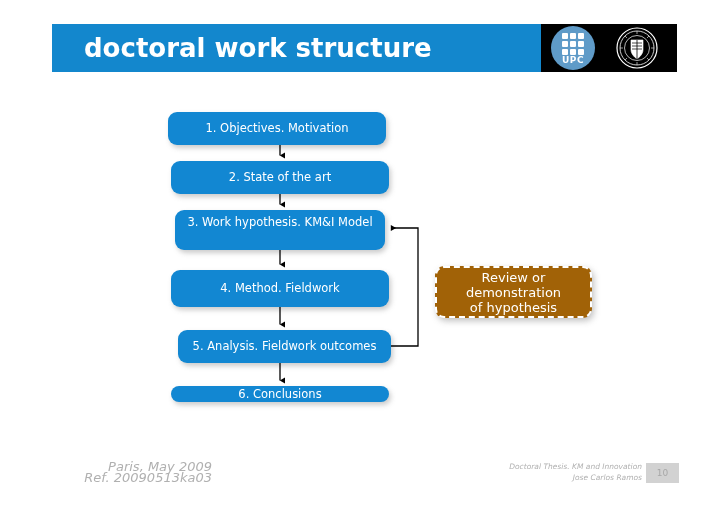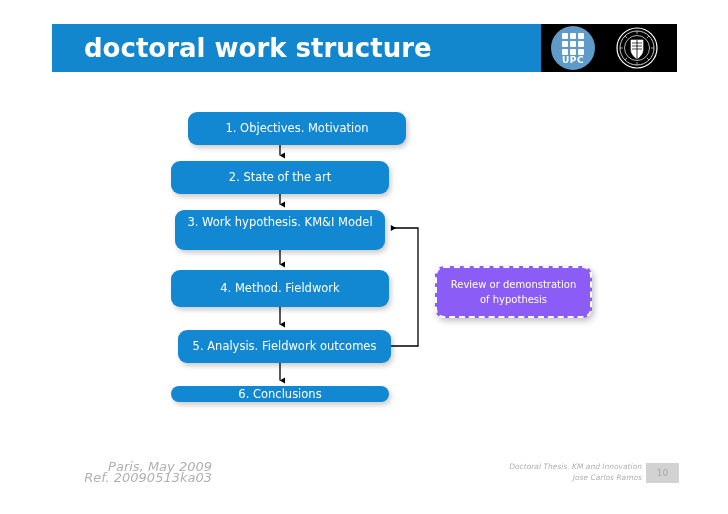--- a/index.html
+++ b/index.html
@@ -108,38 +108,38 @@
     text-align: center;
     display: flex;
     align-items: center;
     justify-content: center;
     box-shadow: 2px 3px 5px rgba(120,120,120,0.38);
     box-sizing: border-box;
     padding: 2px 6px;
   }
   .flow-box span { display: block; }
 
-  #box1 { left: 188px; top: 112px; width: 218px; height: 33px; }
+  #box1 { left: 168px; top: 112px; width: 218px; height: 33px; }
   #box2 { left: 171px; top: 161px; width: 218px; height: 33px; }
   #box3 { left: 175px; top: 210px; width: 210px; height: 40px; }
   #box4 { left: 171px; top: 270px; width: 218px; height: 37px; }
   #box5 { left: 178px; top: 330px; width: 213px; height: 33px; }
   #box6 { left: 171px; top: 386px; width: 218px; height: 16px; }
 
   .dashed-box {
     position: absolute;
     left: 435px;
     top: 266px;
     width: 157px;
     height: 52px;
-    background: #8b5cf6;
+    background: #a16207;
     border: 2px dashed #ffffff;
     border-radius: 9px;
     color: #ffffff;
-    font-size: 10px;
+    font-size: 13px;
     line-height: 15px;
     text-align: center;
     display: flex;
     align-items: center;
     justify-content: center;
     box-shadow: 2px 3px 6px rgba(120,120,120,0.45);
     box-sizing: border-box;
     padding: 2px 6px;
   }
 

